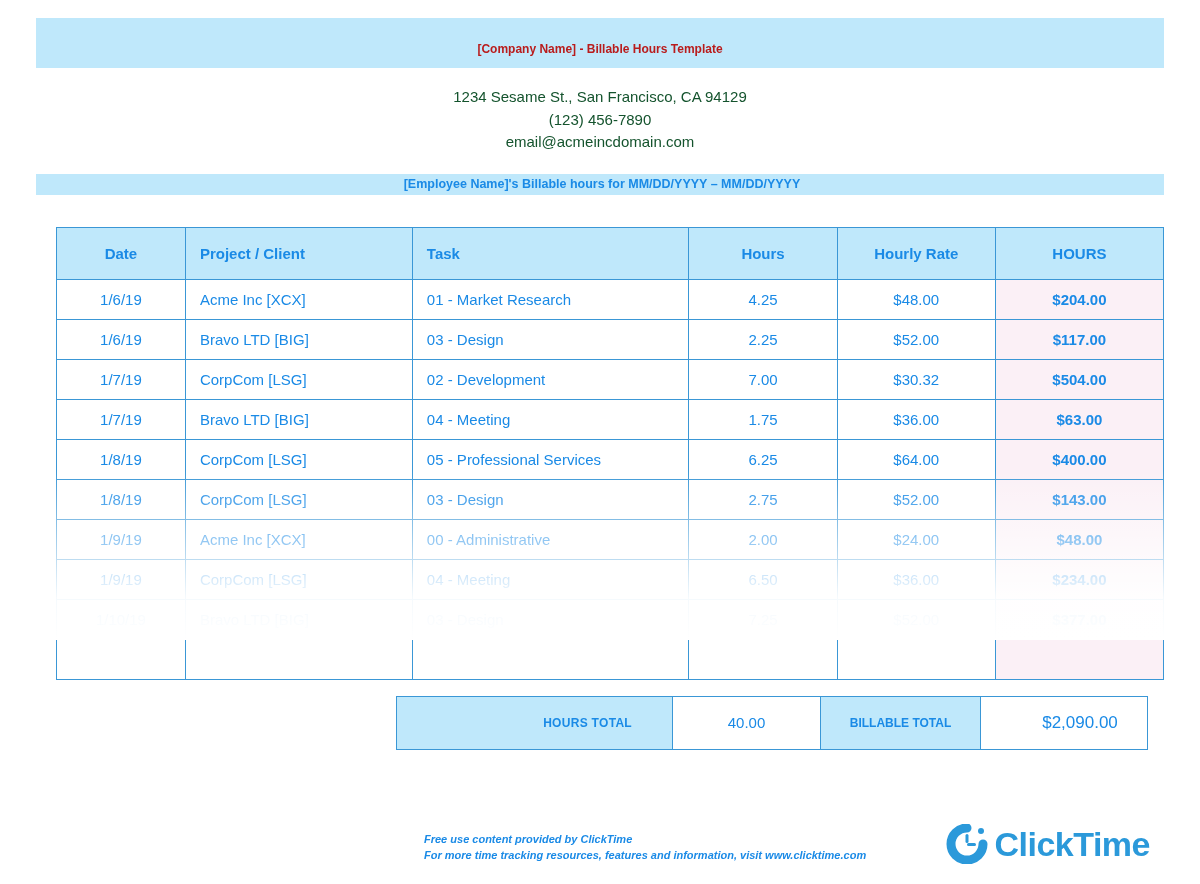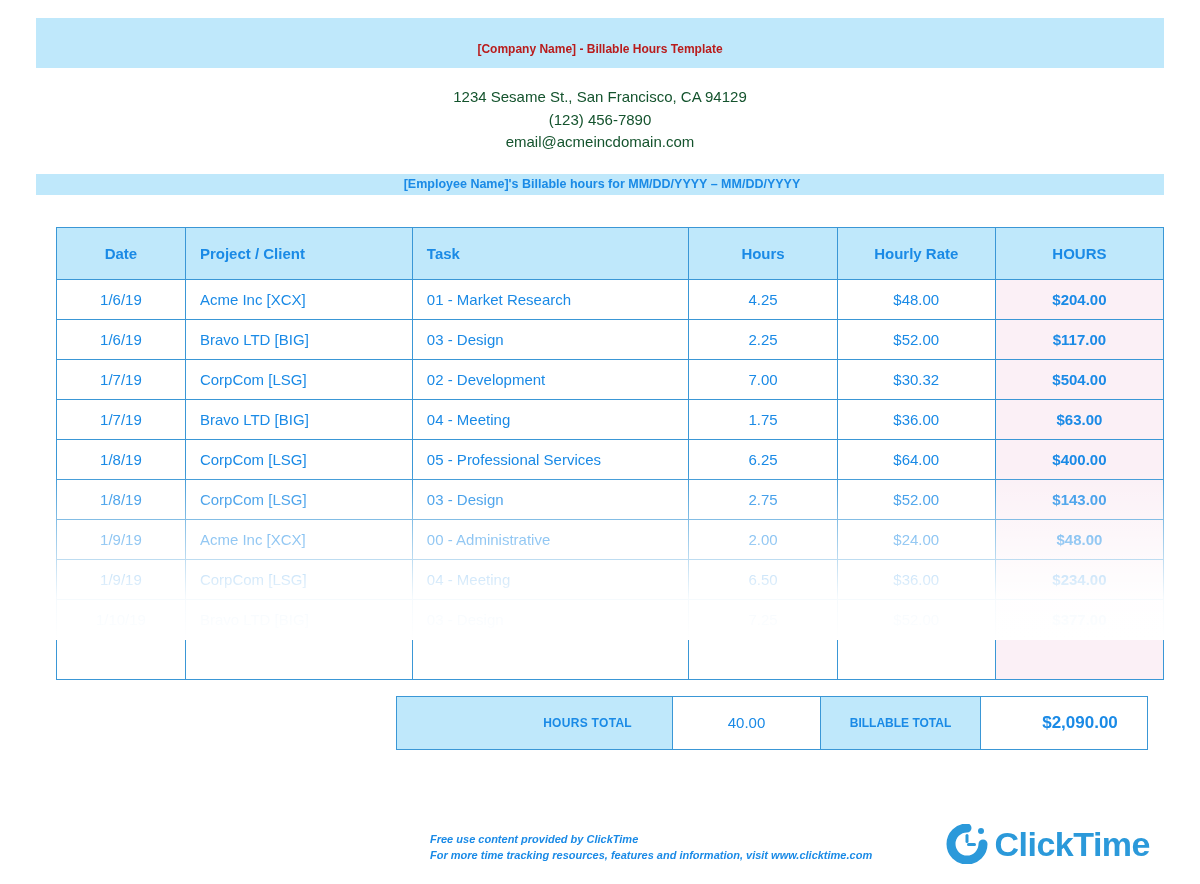--- a/index.html
+++ b/index.html
@@ -91,25 +91,25 @@
     height: 54px;
     display: flex;
     align-items: center;
     justify-content: center;
     font-size: 15px;
   }
   .tot-label    { flex: 0 0 276px; background: #bfe8fb; font-size: 12px; font-weight: bold; letter-spacing: 0.3px; justify-content: flex-end; padding-right: 40px; border-right: none; }
   .tot-label + .tot-value { border-left: 1.5px solid #3a97d6; }
   .tot-value    { flex: 0 0 148px; background: #ffffff; font-weight: normal; border-left: none; border-right: none; }
   .tot-label2   { flex: 0 0 160px; background: #bfe8fb; font-size: 12px; font-weight: bold; border-left: 1.5px solid #3a97d6; border-right: none; }
-  .tot-value2   { flex: 0 0 168px; background: #ffffff; font-weight: bold; font-size: 17px; border-left: 1.5px solid #3a97d6; padding-left: 32px; }
+  .tot-value2   { flex: 0 0 168px; background: #ffffff; font-weight: normal; font-size: 17px; border-left: 1.5px solid #3a97d6; padding-left: 32px; }
 
   .footer {
     position: absolute;
-    left: 10px; right: 0;
+    left: 4px; right: 0;
     bottom: 20px;
     display: flex;
     align-items: flex-end;
     justify-content: space-between;
     padding: 0 50px 0 420px;
   }
   .footer-note {
     font-size: 11px;
     font-style: italic;
     font-weight: bold;

